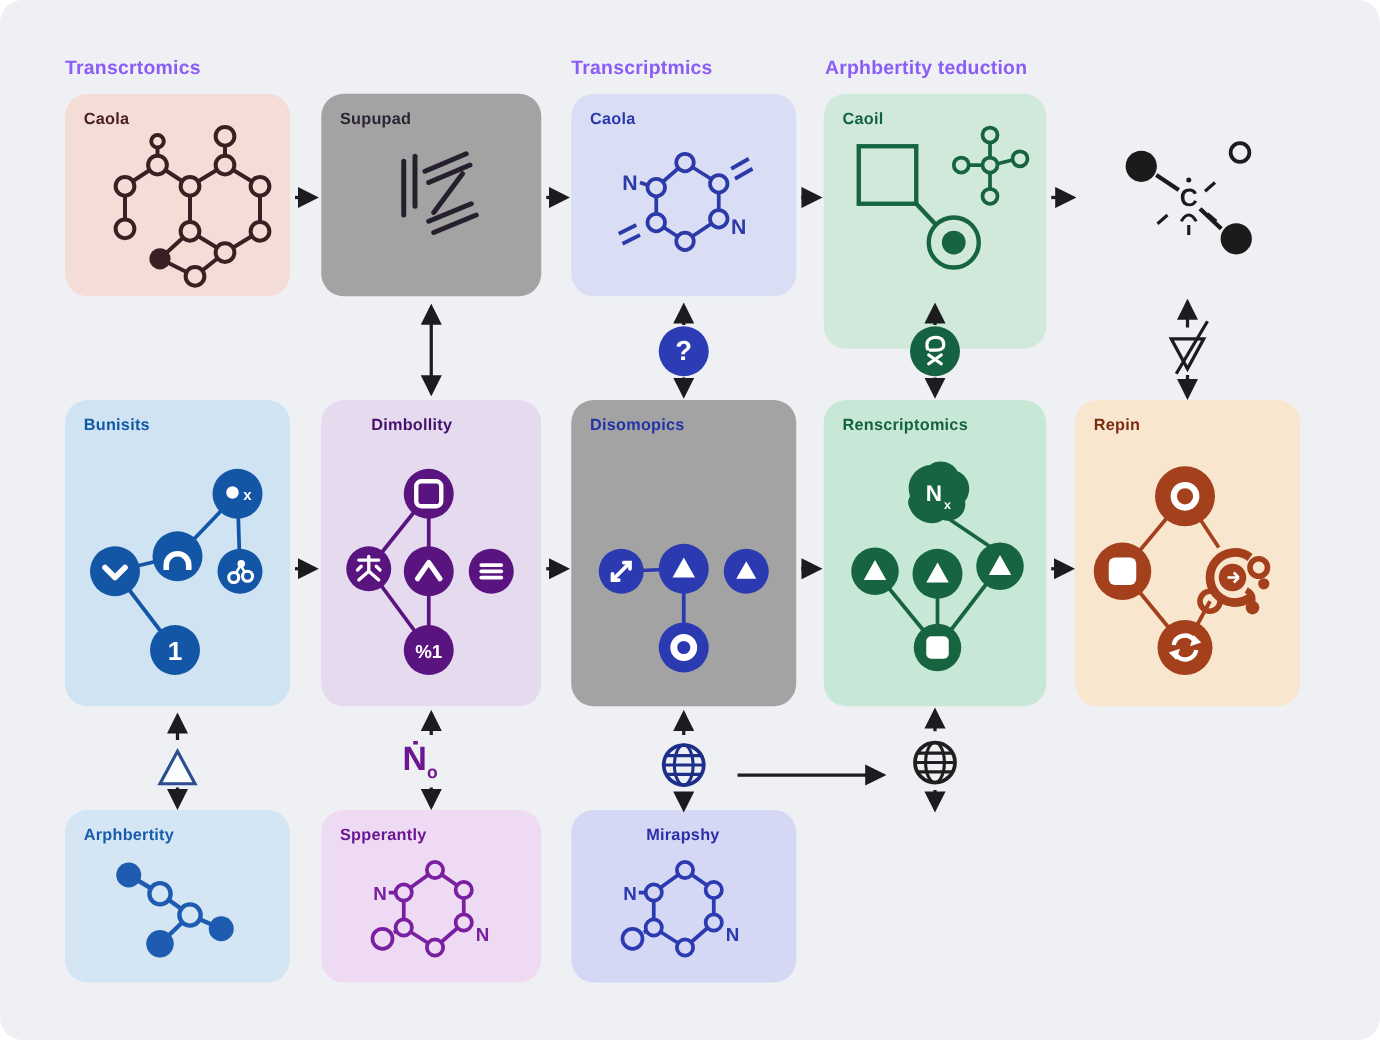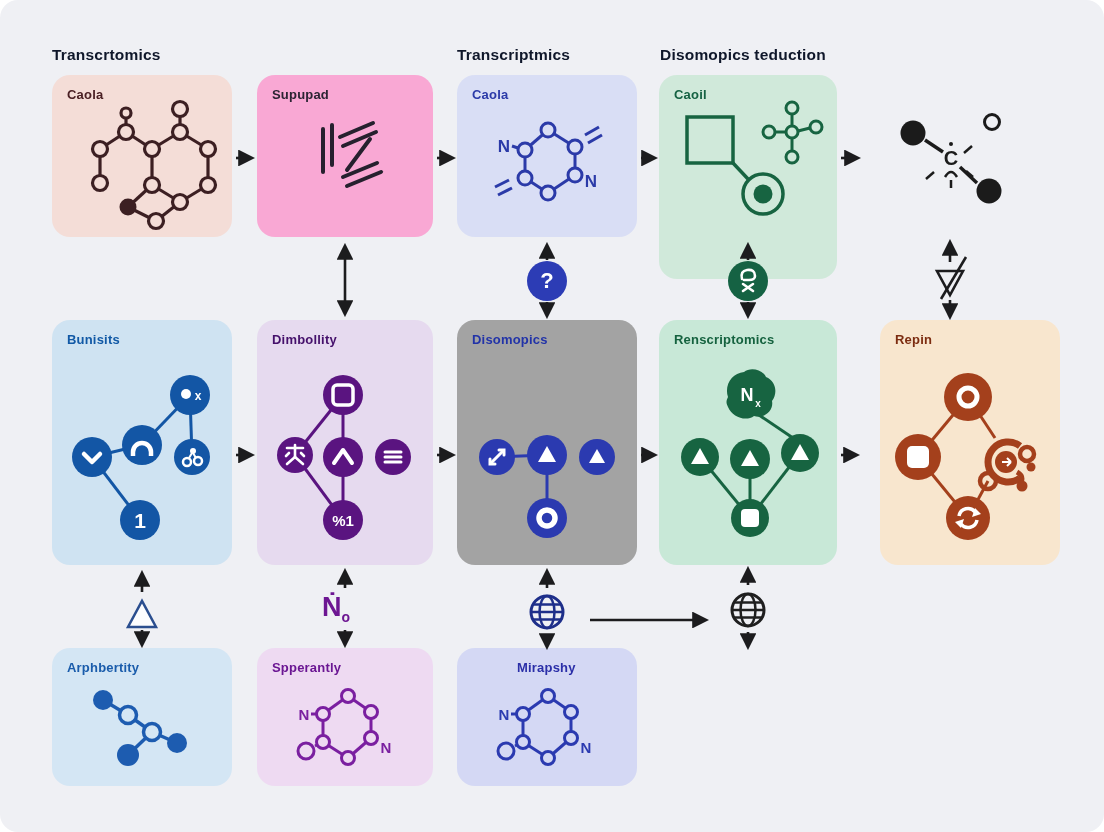--- a/index.html
+++ b/index.html
@@ -1,37 +1,37 @@
 <!DOCTYPE html>
 <html><head>
 <meta charset="utf-8">
 <style>
   html,body{margin:0;padding:0;background:#ffffff;}
   #canvas{position:relative;width:1104px;height:832px;margin:0 auto;font-family:"Liberation Sans",sans-serif;overflow:hidden;}
   #panel{position:absolute;inset:0;background:#eff0f4;border-radius:18px;}
-  .toplabel{position:absolute;font-size:15.5px;font-weight:700;color:#0f172a;letter-spacing:.2px;}
+  .toplabel{position:absolute;font-size:15.5px;font-weight:700;color:#8b5cf6;letter-spacing:.2px;}
   .box{position:absolute;border-radius:18px;}
   .box-title{position:absolute;left:15px;top:12px;font-size:13px;font-weight:700;letter-spacing:.2px;}
   .icon-abs{position:absolute;left:0;top:0;}
   svg text{font-family:"Liberation Sans",sans-serif;}
   #overlay{position:absolute;left:0;top:0;pointer-events:none;}
   .badge{position:absolute;width:40px;height:40px;border-radius:50%;display:flex;align-items:center;justify-content:center;}
   .badge span{color:#fff;font-size:22px;font-weight:700;}
   #nsub{position:absolute;left:322px;top:592px;font-size:27px;font-weight:700;color:#6d1692;}
   #nsub .sub{font-size:14px;vertical-align:-6px;font-weight:700;}
 </style>
 </head>
 <body>
 
 <div id="canvas">
   <div id="panel"></div>
 
   <div class="toplabel" style="left:52px;top:46px;">Transcrtomics</div>
   <div class="toplabel" style="left:457px;top:46px;">Transcriptmics</div>
-  <div class="toplabel" style="left:660px;top:46px;">Disomopics teduction</div>
+  <div class="toplabel" style="left:660px;top:46px;">Arphbertity teduction</div>
 
   <div class="box" style="left:52px;top:75px;width:180px;height:162px;background:#f4ddd7;">
     <svg class="icon-abs" width="180" height="162" viewBox="0 0 180 162">
       <g stroke="#3c1f22" stroke-width="3.2" fill="none">
         <line x1="128" y1="57" x2="156" y2="74"></line>
           <line x1="156" y1="74" x2="156" y2="110"></line>
         <line x1="156" y1="110" x2="128" y2="127"></line>
           <line x1="128" y1="127" x2="100" y2="110"></line>
         <line x1="100" y1="110" x2="100" y2="74"></line>
           <line x1="100" y1="74" x2="128" y2="57"></line>
@@ -56,21 +56,21 @@
           <circle cx="48" cy="74" r="7.5"></circle>
         <circle cx="48" cy="108" r="7.5"></circle>
           <circle cx="104" cy="146" r="7.5"></circle>
           <circle cx="74" cy="38" r="5"></circle>
       </g>
       <circle cx="76" cy="132" r="8.5" fill="#3c1f22"></circle>
     </svg>
     <div class="box-title" style="color:#4a2024;">Caola</div>
   </div>
 
-  <div class="box" style="left:257px;top:75px;width:176px;height:162px;background:#f9a8d4;">
+  <div class="box" style="left:257px;top:75px;width:176px;height:162px;background:#a3a3a3;">
     <svg class="icon-abs" width="176" height="162" viewBox="0 0 176 162">
       <g stroke="#26202e" stroke-width="4" stroke-linecap="round">
         <line x1="66" y1="54" x2="66" y2="97"></line>
           <line x1="75" y1="50" x2="75" y2="90"></line>
         <line x1="83" y1="62" x2="116" y2="48"></line>
           <line x1="86" y1="71" x2="119" y2="57"></line>
         <line x1="86" y1="102" x2="120" y2="88"></line>
           <line x1="90" y1="111" x2="124" y2="97"></line>
         <line x1="113" y1="64" x2="90" y2="95"></line>
       </g>
@@ -190,21 +190,21 @@
           <line x1="6" y1="-2" x2="9" y2="1"></line>
       </g>
       <polyline points="77,143 86,130 95,143" stroke="#fff" stroke-width="4" fill="none" stroke-linecap="round" stroke-linejoin="round"></polyline>
       <g transform="translate(136,137)" stroke="#fff" stroke-width="3" stroke-linecap="round">
         <line x1="-8" y1="-5" x2="8" y2="-5"></line>
           <line x1="-8" y1="0" x2="8" y2="0"></line>
           <line x1="-8" y1="5" x2="8" y2="5"></line>
       </g>
       <text x="86" y="206" font-size="15" font-weight="bold" fill="#fff" text-anchor="middle">%1</text>
     </svg>
-    <div class="box-title" style="color:#45106b;">Dimbollity</div>
+    <div class="box-title" style="color:#45106b;margin-left:25px;">Dimbollity</div>
   </div>
 
   <div class="box" style="left:457px;top:320px;width:180px;height:245px;background:#a3a3a3;">
     <svg class="icon-abs" width="180" height="245" viewBox="0 0 180 245">
       <g stroke="#2b3ab0" stroke-width="3">
         <line x1="40" y1="137" x2="90" y2="135"></line>
           <line x1="90" y1="135" x2="90" y2="198"></line>
       </g>
       <g fill="#2b3ab0">
         <circle cx="40" cy="137" r="18"></circle>
@@ -244,21 +244,21 @@
         <circle cx="91" cy="198" r="19"></circle>
       </g>
       <polygon points="41,128 50,144 32,144" fill="#fff"></polygon>
       <polygon points="91,130 100,146 82,146" fill="#fff"></polygon>
       <polygon points="141,124 150,140 132,140" fill="#fff"></polygon>
       <rect x="82" y="189" width="18" height="18" rx="4" fill="#fff"></rect>
     </svg>
     <div class="box-title" style="color:#15623f;">Renscriptomics</div>
   </div>
 
-  <div class="box" style="left:880px;top:320px;width:180px;height:245px;background:#f8e6ce;">
+  <div class="box" style="left:860px;top:320px;width:180px;height:245px;background:#f8e6ce;">
     <svg class="icon-abs" width="180" height="245" viewBox="0 0 180 245">
       <g stroke="#a4401c" stroke-width="3">
         <line x1="88" y1="77" x2="38" y2="137"></line>
           <line x1="88" y1="77" x2="115" y2="118"></line>
         <line x1="38" y1="137" x2="88" y2="198"></line>
           <line x1="88" y1="198" x2="108" y2="161"></line>
       </g>
       <circle cx="88" cy="77" r="24" fill="#a4401c"></circle>
       <circle cx="88" cy="77" r="9" stroke="#fff" stroke-width="5" fill="none"></circle>
       <circle cx="38" cy="137" r="23" fill="#a4401c"></circle>

